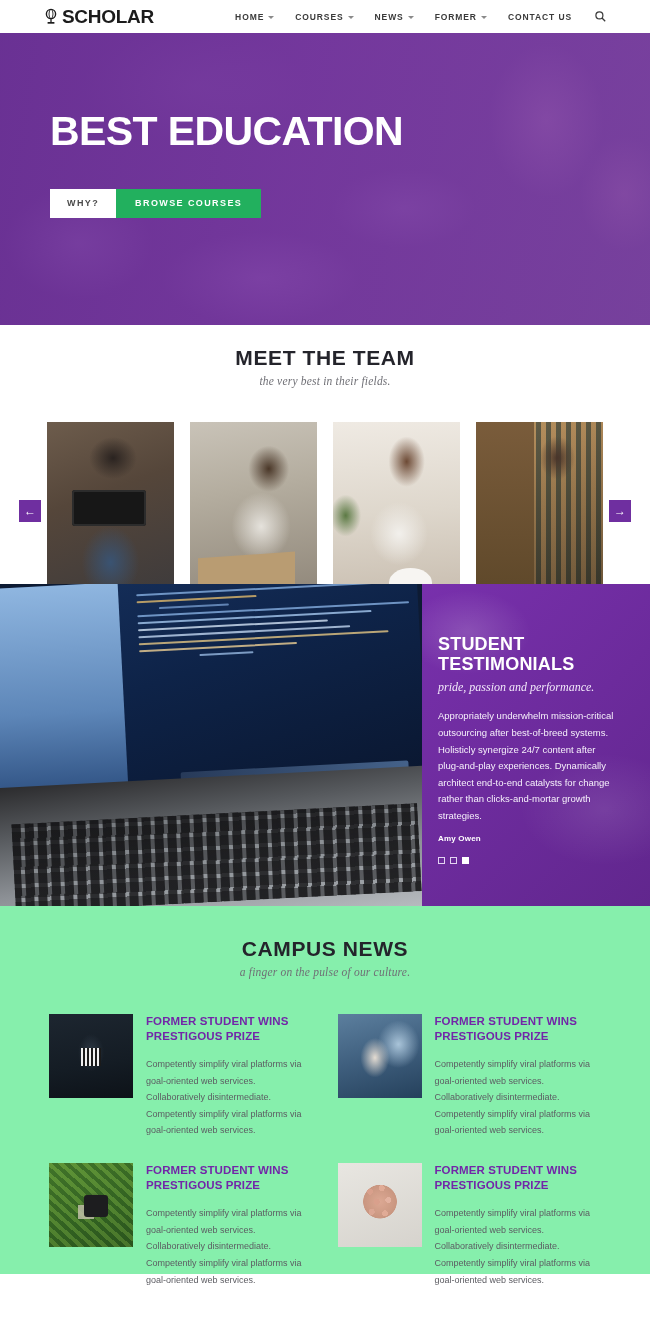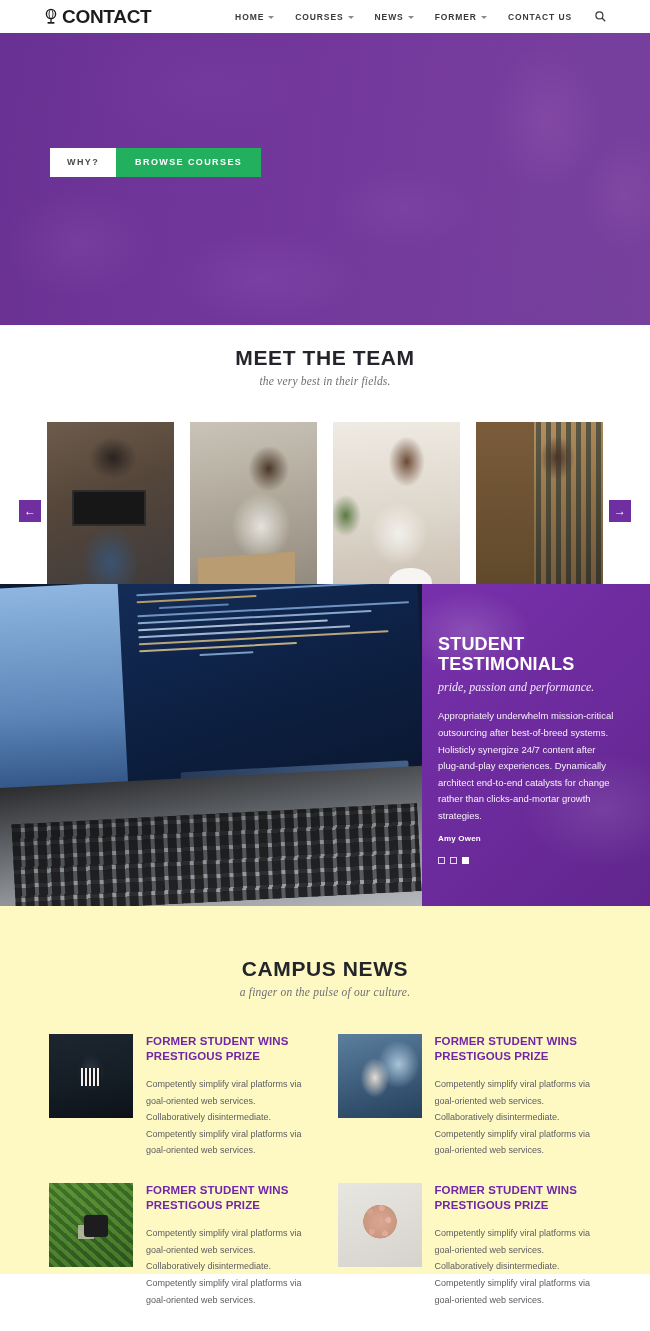--- a/index.html
+++ b/index.html
@@ -346,22 +346,22 @@
   .tdot {
     width: 7px; height: 7px;
     border: 1px solid #e3d4f2;
     background: transparent;
     cursor: pointer;
   }
   .tdot.active { background: #ffffff; border-color: #ffffff; }
 
   
   .news-section {
-    background: #fef9c3;
-    padding: 52px 0 0 0;
+    background: #86efac;
+    padding: 32px 0 0 0;
     height: 368px;
   }
   .news-grid {
     display: grid;
     grid-template-columns: 1fr 1fr;
     column-gap: 26px;
     row-gap: 24px;
     padding: 36px 50px 0 49px;
   }
   .news-card {
@@ -435,21 +435,21 @@
 <header class="site-header">
   <div class="logo">
     <span class="logo-icon">
       <svg width="15" height="17" viewBox="0 0 15 17">
         <circle cx="7" cy="6" r="4.6" fill="none" stroke="#1c1c1c" stroke-width="1.4"></circle>
         <ellipse cx="7" cy="6" rx="2" ry="4.6" fill="none" stroke="#1c1c1c" stroke-width="0.9"></ellipse>
         <line x1="7" y1="10.6" x2="7" y2="14" stroke="#1c1c1c" stroke-width="1.3"></line>
         <rect x="3.6" y="14" width="6.8" height="1.7" fill="#1c1c1c"></rect>
       </svg>
     </span>
-    <span class="logo-text">CONTACT</span>
+    <span class="logo-text">SCHOLAR</span>
   </div>
 
   <nav class="main-nav">
     <div class="nav-item">
       <span>HOME</span>
       <span class="caret"></span>
     </div>
     <div class="nav-item">
       <span>COURSES</span>
       <span class="caret"></span>
@@ -471,20 +471,21 @@
         <line x1="7" y1="7" x2="10.2" y2="10.2" stroke="#3a3a3a" stroke-width="1.3"></line>
       </svg>
     </div>
   </nav>
 </header>
 
 <section class="hero">
   <div class="hero-photo"></div>
   <div class="hero-overlay"></div>
   <div class="hero-inner">
+    <h1 class="hero-title">BEST EDUCATION</h1>
     <div class="hero-buttons">
       <div class="btn-why">WHY?</div>
       <div class="btn-browse">BROWSE COURSES</div>
     </div>
   </div>
 </section>
 
 <section class="team-section">
   <div class="section-head">
     <h2 class="section-title">MEET THE TEAM</h2>

